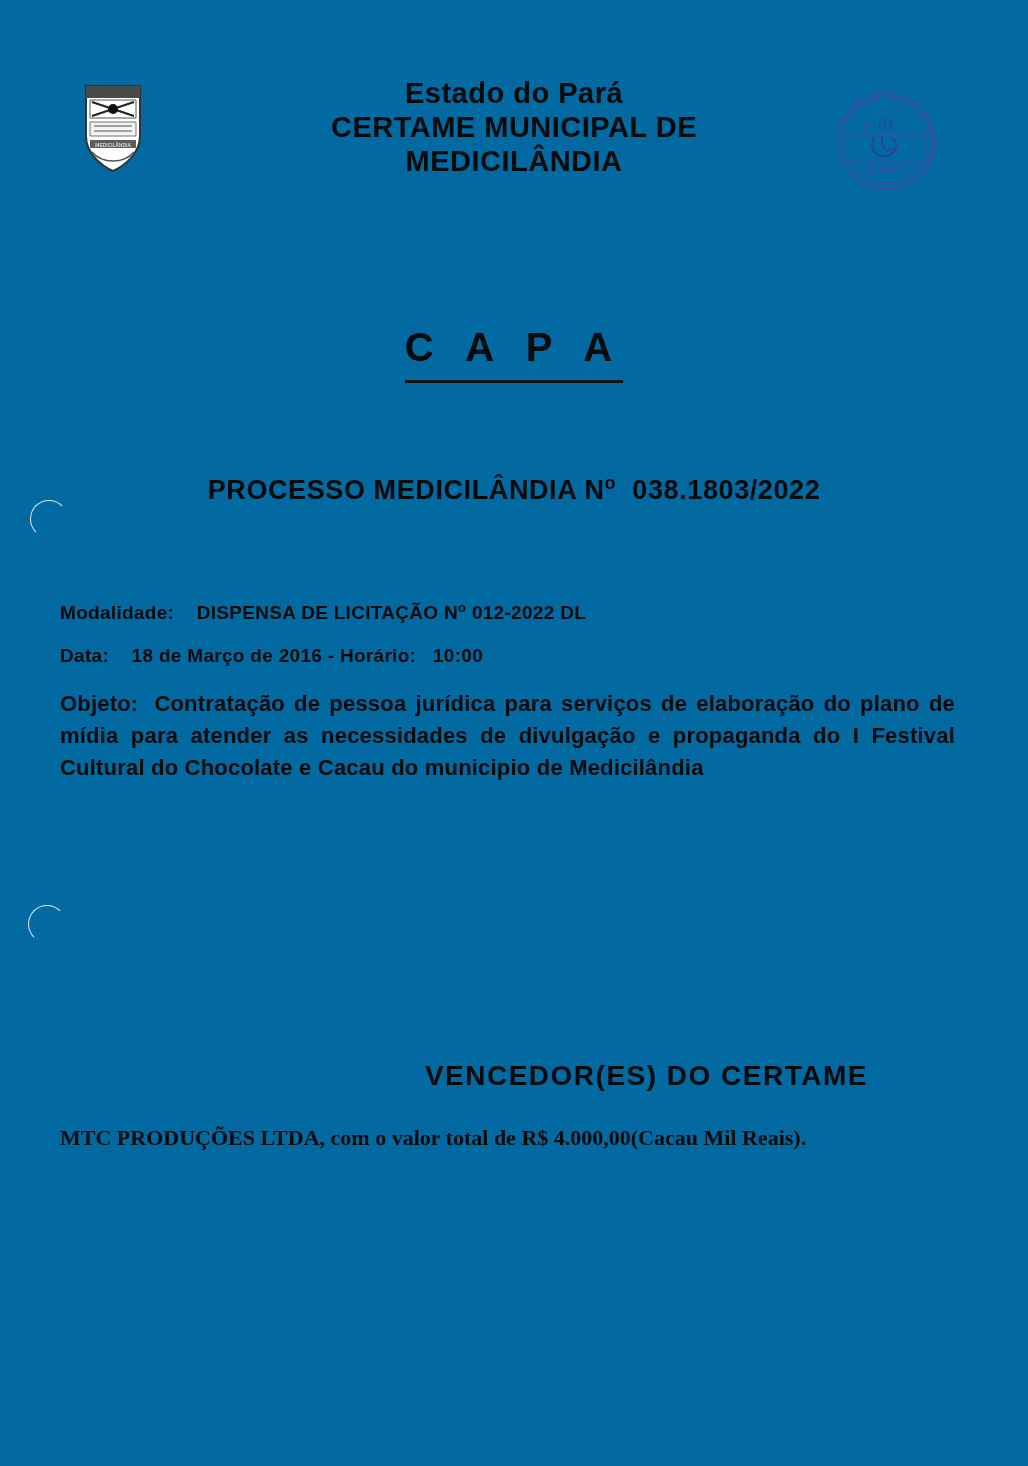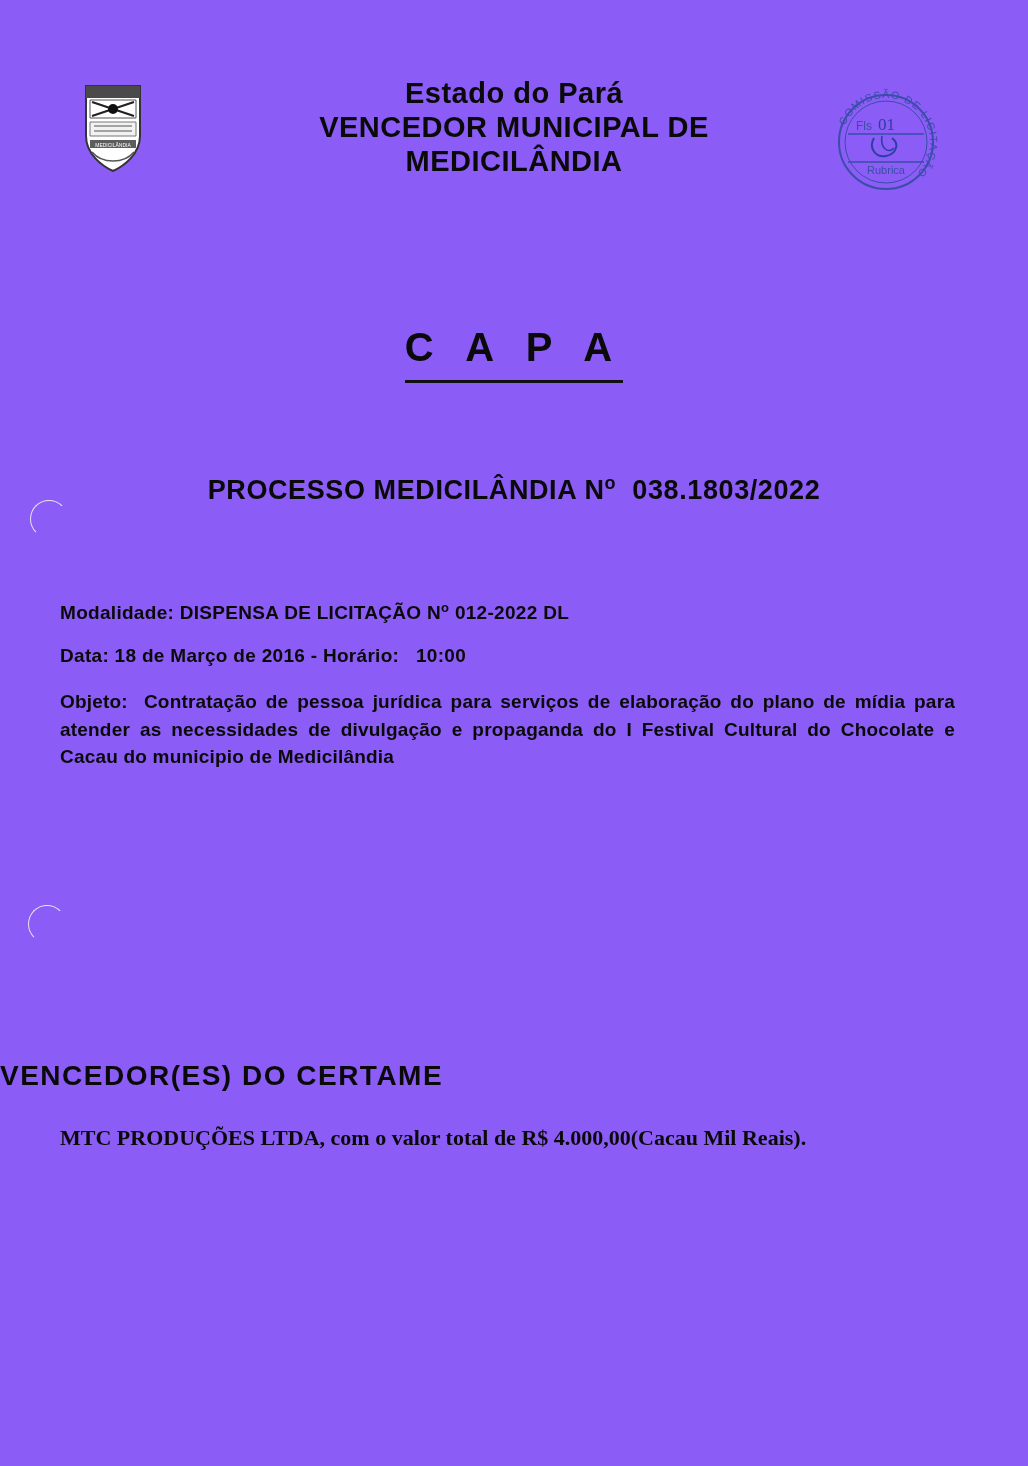--- a/index.html
+++ b/index.html
@@ -12,21 +12,21 @@
     height: 1466px;
     position: relative;
     font-family: "Liberation Sans", sans-serif;
     color: #0a0a0a;
     overflow: hidden;
   }
 
   .page {
     position: absolute;
     inset: 0;
-    background: #8b5cf6;
+    background: #0369a1;
   }
 
   
   .header {
     position: absolute;
     top: 60px;
     left: 0;
     width: 1028px;
     height: 140px;
   }
@@ -113,43 +113,43 @@
     top: 600px;
     left: 60px;
     width: 900px;
   }
   .det-row {
     font-size: 19px;
     font-weight: bold;
     margin-bottom: 21px;
     letter-spacing: 0.3px;
   }
-  .det-row .label { margin-right: 0; }
+  .det-row .label { margin-right: 17px; }
   .sup-small {
     font-size: 13px;
     vertical-align: super;
   }
 
   .objeto {
-    font-size: 19px;
+    font-size: 22px;
     font-weight: bold;
     text-align: justify;
     text-justify: inter-word;
     line-height: 1.45;
     letter-spacing: 0.2px;
     width: 895px;
   }
   .objeto .label { margin-right: 16px; }
 
   
   .vencedor-title {
     position: absolute;
     top: 1060px;
     width: 868px;
-    text-align: left;
+    text-align: right;
     font-size: 28px;
     font-weight: bold;
     letter-spacing: 1.5px;
   }
   .vencedor-text {
     position: absolute;
     top: 1125px;
     left: 60px;
     width: 900px;
     font-family: "Liberation Serif", serif;
@@ -183,21 +183,21 @@
         <path d="M10 44 H56 V58 H10 Z" fill="#f2f2f2" stroke="#777" stroke-width="1"></path>
         <path d="M14 48 H52 M14 53 H52" stroke="#888" stroke-width="1.4"></path>
         <path d="M10 62 H56 V70 H10 Z" fill="#5d5d5d"></path>
         <text x="33" y="68.5" font-size="5" fill="#ffffff" text-anchor="middle" font-family="Liberation Sans, sans-serif">MEDICILÂNDIA</text>
         <path d="M12 74 C22 86 44 86 54 74" stroke="#555" stroke-width="1.5" fill="none"></path>
       </svg>
     </div>
 
     <div class="header-titles">
       <div class="line1">Estado do Pará</div>
-      <div class="line2">VENCEDOR MUNICIPAL DE</div>
+      <div class="line2">CERTAME MUNICIPAL DE</div>
       <div class="line3">MEDICILÂNDIA</div>
     </div>
 
     <div class="stamp">
       <svg width="120" height="120" viewBox="0 0 120 120">
         <defs>
           <path id="ringpath" d="M 60,60 m -44,0 a 44,44 0 1,1 88,0 a 44,44 0 1,1 -88,0"></path>
         </defs>
         <circle cx="60" cy="60" r="47" fill="none" stroke="#3a4ea8" stroke-width="2"></circle>
         <circle cx="60" cy="60" r="41" fill="none" stroke="#3a4ea8" stroke-width="1"></circle>

